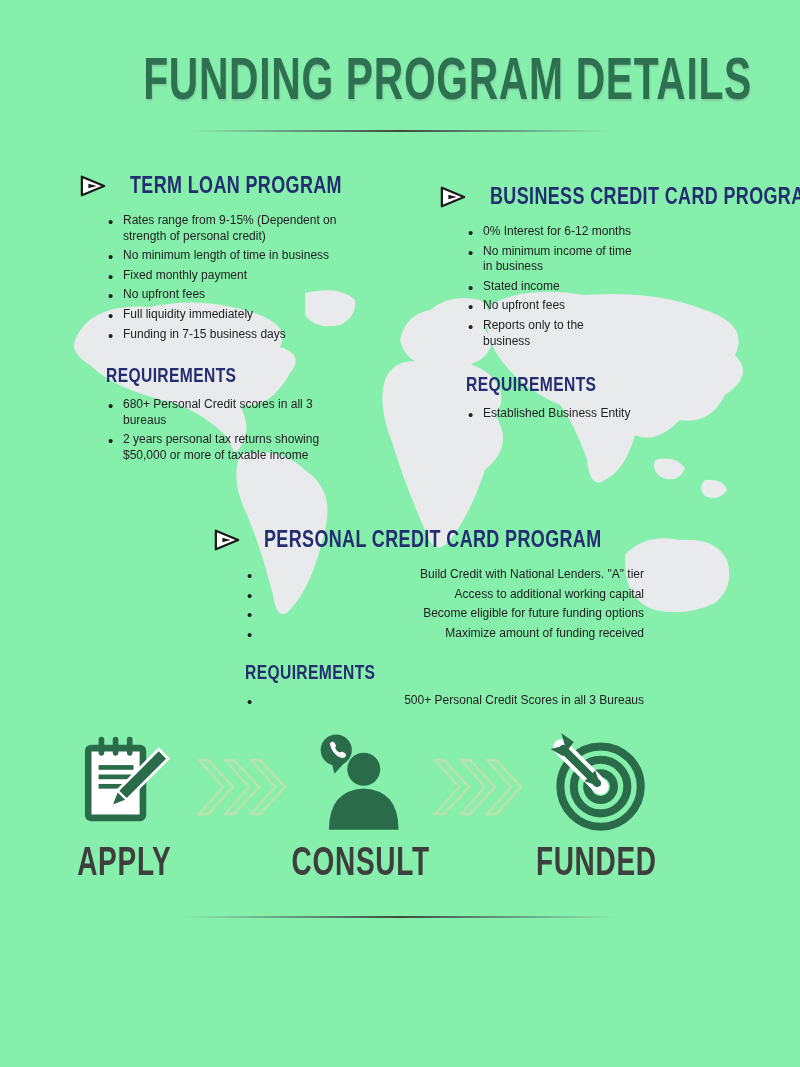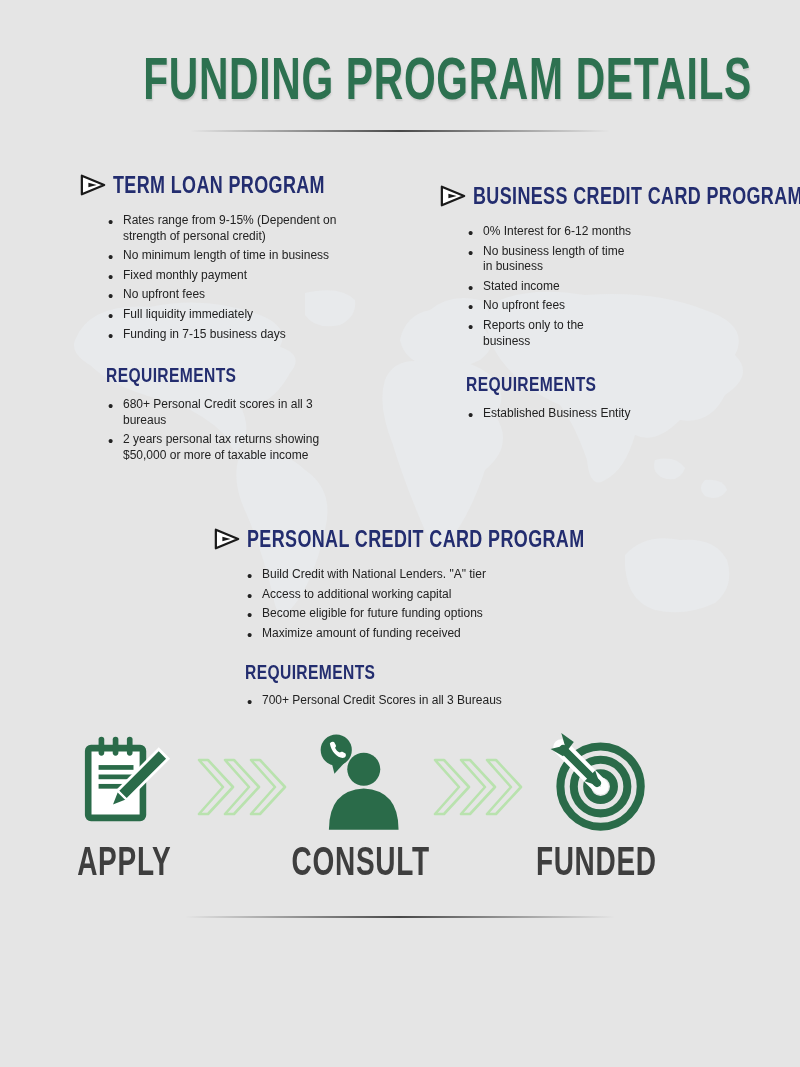--- a/index.html
+++ b/index.html
@@ -1,36 +1,36 @@
 <!DOCTYPE html>
 <html><head>
 <meta charset="utf-8">
 <style>
   html,body{margin:0;padding:0;background:#ffffff;}
   body{font-family:"Liberation Sans", sans-serif;}
-  #canvas{position:relative;width:800px;height:1067px;margin:0 auto;background:#e5e5e5;overflow:hidden;}
+  #canvas{position:relative;width:800px;height:1067px;margin:0 auto;background:#86efac;overflow:hidden;}
 
   
   #world-map{position:absolute;left:55px;top:285px;width:710px;height:380px;z-index:0;}
 
   .layer{position:absolute;z-index:1;}
 
   
   #title-wrap{left:0;top:44px;width:800px;text-align:center;}
   .big-title{display:inline-block;font-size:60px;font-weight:bold;letter-spacing:1px;
     color:#2d7150;transform:scaleX(0.68);transform-origin:center;white-space:nowrap;
     text-shadow:1px 2px 2px rgba(120,120,120,0.25);}
 
   .divider{height:2px;border-radius:2px;
     background:linear-gradient(90deg, rgba(90,90,90,0) 0%, rgba(55,55,55,0.9) 50%, rgba(90,90,90,0) 100%);}
   #divider-top{left:190px;top:130px;width:420px;}
   #divider-bottom{left:185px;top:916px;width:430px;}
 
   
-  .sec-header{display:flex;align-items:flex-start;gap:7px;}
+  .sec-header{display:flex;align-items:center;gap:24px;}
   .sec-header .flag{flex:0 0 auto;}
   .sec-title{display:inline-block;font-size:23px;font-weight:bold;color:#232d6f;
     transform:scaleX(0.78);transform-origin:left center;white-space:nowrap;letter-spacing:0.5px;}
   .req-title{display:inline-block;font-size:20px;font-weight:bold;color:#232d6f;
     transform:scaleX(0.78);transform-origin:left center;white-space:nowrap;letter-spacing:0.5px;}
 
   
   ul.bullets{list-style:none;margin:0;padding:0;}
   ul.bullets li{position:relative;padding-left:17px;margin:0 0 4px 0;
     font-size:12px;font-weight:normal;color:#222222;line-height:1.3;white-space:pre-line;}
@@ -38,21 +38,21 @@
 
   
   #col-left{left:80px;top:172px;width:335px;}
   #col-right{left:440px;top:172px;width:300px;margin-top:11px;}
   #col-left .bullets, #col-right .bullets{margin-left:26px;margin-top:14px;}
   #col-left .req-head{margin-left:26px;margin-top:22px;}
   #col-right .req-head{margin-left:26px;margin-top:24px;}
   #col-left .req-bullets, #col-right .req-bullets{margin-left:26px;margin-top:10px;}
 
   #personal-sec{left:214px;top:526px;width:430px;}
-  #personal-sec .bullets{margin-left:31px;margin-top:14px;}
+  #personal-sec .bullets{margin-left:31px;margin-top:14px;text-align:right;}
   #personal-sec .req-head{margin-left:31px;margin-top:20px;}
   #personal-sec .req-bullets{margin-left:31px;margin-top:9px;}
 
   
   #process-row{left:0;top:733px;width:721px;display:flex;justify-content:center;align-items:flex-start;}
   .step{display:flex;flex-direction:column;align-items:center;width:140px;}
   .step .icon-box{height:100px;display:flex;align-items:center;justify-content:center;}
   .step-label{display:inline-block;font-size:40px;font-weight:bold;color:#3e3e3e;
     transform:scaleX(0.70);transform-origin:center;white-space:nowrap;margin-top:6px;letter-spacing:1px;}
   .chevrons{margin-top:24px;width:96px;flex:0 0 auto;}
@@ -112,21 +112,21 @@
   <div class="layer" id="col-right">
     <div class="sec-header">
       <svg class="flag" width="26" height="26" viewBox="0 0 28 26">
         <path d="M2 3 L26 13 L2 23 Z" fill="#ffffff" stroke="#1a1a1a" stroke-width="2.4" stroke-linejoin="round"></path>
         <path d="M9 10.5 L18 13 L9 15.5 Z" fill="#1a1a1a"></path>
       </svg>
       <span class="sec-title">BUSINESS CREDIT CARD PROGRAM</span>
     </div>
     <ul class="bullets">
       <li>0% Interest for 6-12 months</li>
-      <li>No business length of time
+      <li>No minimum income of time
 in business</li>
       <li>Stated income</li>
       <li>No upfront fees</li>
       <li>Reports only to the
 business</li>
     </ul>
     <div class="req-head">
       <span class="req-title">REQUIREMENTS</span>
     </div>
     <ul class="bullets req-bullets">
@@ -145,21 +145,21 @@
     <ul class="bullets">
       <li>Build Credit with National Lenders. "A" tier</li>
       <li>Access to additional working capital</li>
       <li>Become eligible for future funding options</li>
       <li>Maximize amount of funding received</li>
     </ul>
     <div class="req-head">
       <span class="req-title">REQUIREMENTS</span>
     </div>
     <ul class="bullets req-bullets">
-      <li>700+ Personal Credit Scores in all 3 Bureaus</li>
+      <li>500+ Personal Credit Scores in all 3 Bureaus</li>
     </ul>
   </div>
 
   <div class="layer" id="process-row">
 
     <div class="step">
       <div class="icon-box">
         <svg width="104" height="100" viewBox="0 0 110 106">
           <rect x="16" y="16" width="58" height="74" rx="3" fill="#ffffff" stroke="#2a6b49" stroke-width="7"></rect>
           <rect x="27" y="4" width="6" height="20" rx="3" fill="#2a6b49"></rect>

